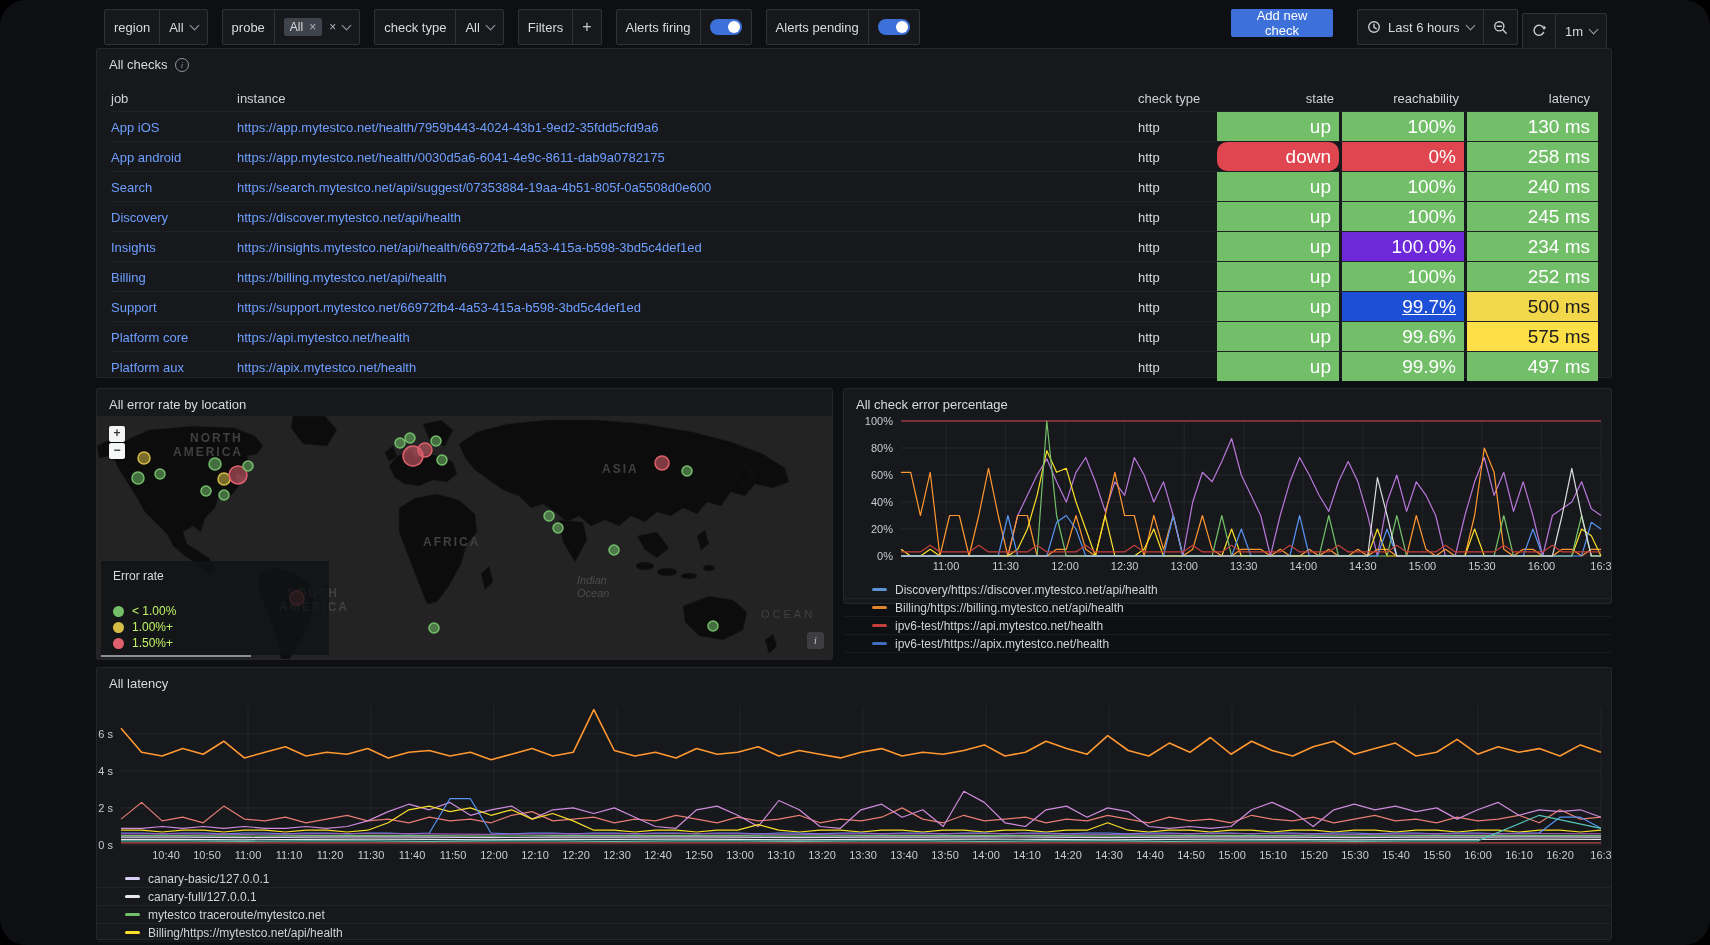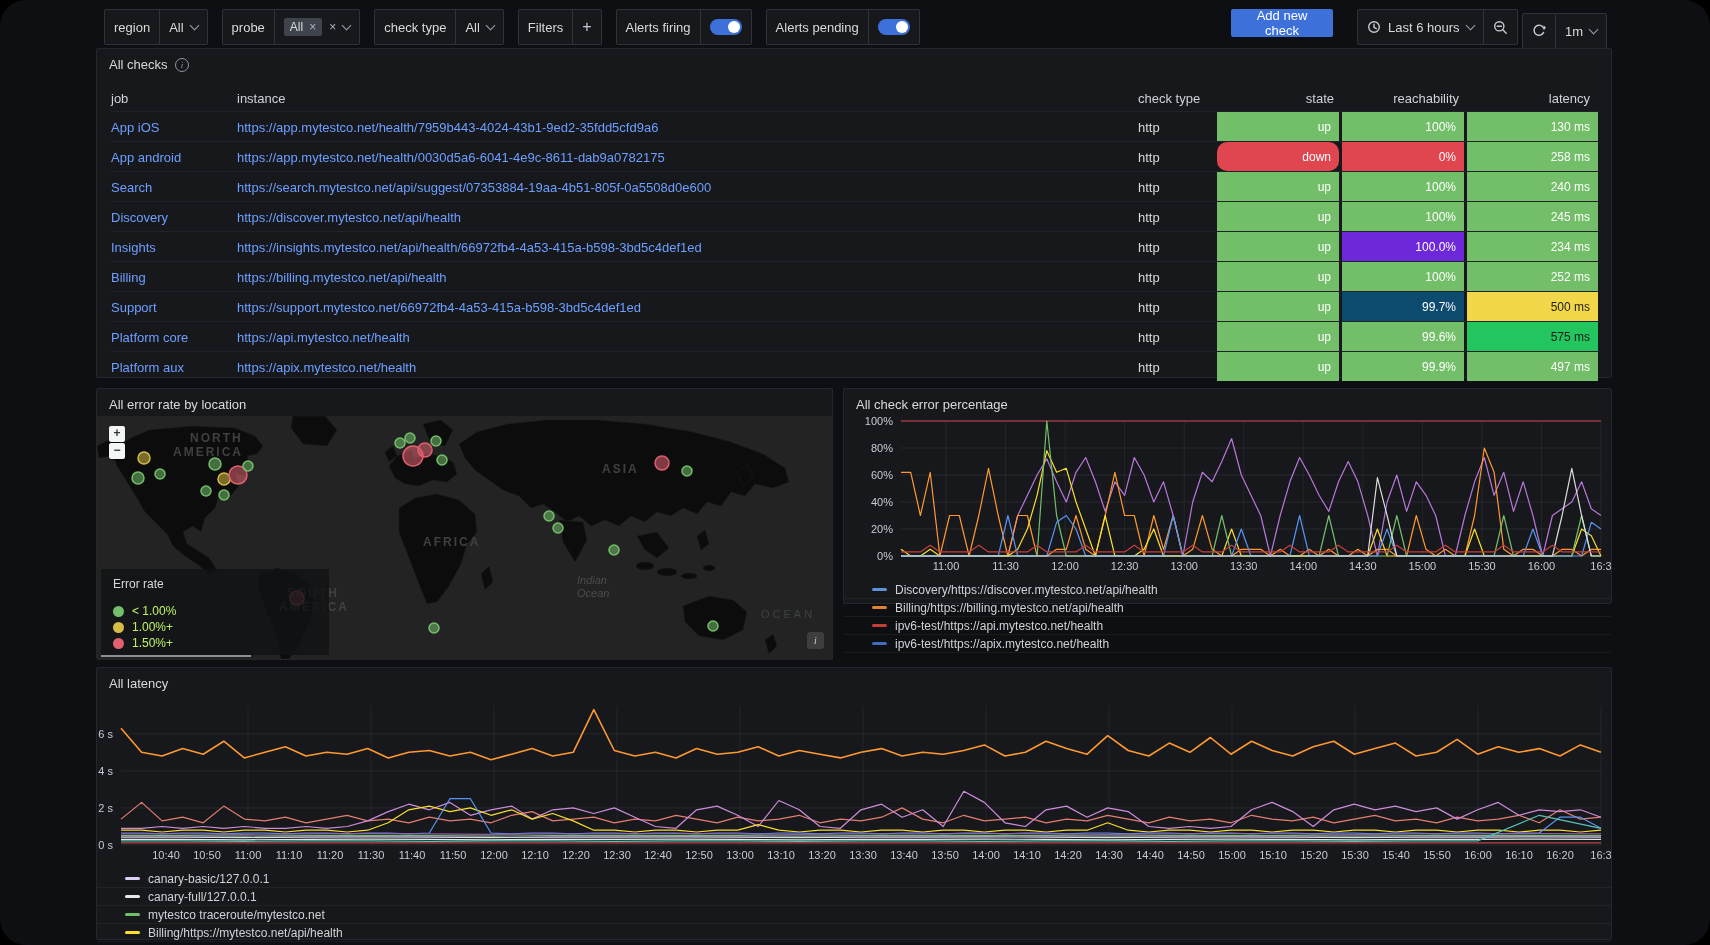--- a/index.html
+++ b/index.html
@@ -23,29 +23,29 @@
   
   #checks-panel{left:96px;top:48px;width:1516px;height:330px;}
   .info-circ{position:absolute;left:78px;top:9px;width:14px;height:14px;border:1px solid #8f959c;border-radius:50%;color:#8f959c;font-size:9px;display:flex;align-items:center;justify-content:center;font-style:italic;font-family:"Liberation Serif",serif;}
   .tbl{position:absolute;left:14px;top:36px;right:12px;}
   .trow{display:grid;grid-template-columns:126px 901px 79px 125px 125px 131px;height:30px;align-items:center;font-size:13px;}
   .thead{color:#cfd2d6;height:26px;}
   .trow .c-right{text-align:right;padding-right:8px;}
   .tbody .trow{border-top:1px solid #202227;}
   .cell-link{color:#6e9fff;text-decoration:none;overflow:hidden;white-space:nowrap;text-overflow:ellipsis;display:block;padding-right:10px;}
   .cell-plain{color:#d8d9da;}
-  .vcell{height:29px;margin:0 3px 1px 0;display:flex;align-items:center;justify-content:flex-end;padding-right:8px;color:#fff;font-size:12px;}
+  .vcell{height:29px;margin:0 3px 1px 0;display:flex;align-items:center;justify-content:flex-end;padding-right:8px;color:#fff;font-size:19px;}
   .vcell.darktext{color:#1c1c1c;}
   
   #map-panel{left:96px;top:388px;width:737px;height:272px;overflow:hidden;}
   #map-svg{position:absolute;left:0;top:27px;}
   .map-zoom{position:absolute;left:12px;top:37px;display:flex;flex-direction:column;gap:1px;z-index:3;}
   .map-zoom .zb{width:16px;height:16px;background:#f4f5f5;color:#333;border-radius:2px;font-size:12px;line-height:15px;text-align:center;font-weight:700;box-shadow:0 1px 2px rgba(0,0,0,.5);}
   .map-legend{position:absolute;left:4px;bottom:4px;width:228px;background:rgba(17,18,21,.82);padding:8px 0 4px 12px;z-index:3;}
-  .map-legend .lt{font-size:12px;color:#d8d9da;margin-bottom:12px;}
+  .map-legend .lt{font-size:12px;color:#d8d9da;margin-bottom:20px;}
   .map-legend .li{display:flex;align-items:center;gap:8px;font-size:12px;color:#bef264;height:16px;}
   .map-legend .dot{width:11px;height:11px;border-radius:50%;}
   .map-scroll{position:absolute;left:4px;bottom:2px;width:150px;height:2px;background:#8b8e93;z-index:4;}
   .map-attr{position:absolute;right:8px;bottom:10px;width:17px;height:17px;border-radius:3px;background:rgba(190,190,195,.18);color:#cfd0d2;font-size:10px;font-style:italic;font-family:"Liberation Serif",serif;display:flex;align-items:center;justify-content:center;z-index:3;}
   
   #error-panel{left:843px;top:388px;width:769px;height:216px;}
   #latency-panel{left:96px;top:667px;width:1516px;height:273px;}
   .chart-svg{position:absolute;left:0;top:0;}
   .legend-rows{position:absolute;left:0;right:0;}
   .legend-row{display:flex;align-items:center;gap:8px;height:18px;border-bottom:1px solid rgba(255,255,255,.05);font-size:12px;color:#d0d2d6;padding-left:28px;}
@@ -237,38 +237,38 @@
               </div>
             </div>
             <div class="trow">
               <div class="cell-link">Support</div>
               <div class="cell-link">https://support.mytestco.net/66972fb4-4a53-415a-b598-3bd5c4def1ed</div>
               <div class="cell-plain">http</div>
               <div>
                 <div class="vcell" style="background: rgb(115, 191, 105);">up</div>
               </div>
               <div>
-                <div class="vcell" style="background: #0c4a6e;">99.7%</div>
+                <div class="vcell" style="background: #1d4ed8; text-decoration: underline;">99.7%</div>
               </div>
               <div>
                 <div class="vcell darktext" style="background: rgb(242, 215, 74); margin-right: 0px;">500 ms</div>
               </div>
             </div>
             <div class="trow">
               <div class="cell-link">Platform core</div>
               <div class="cell-link">https://api.mytestco.net/health</div>
               <div class="cell-plain">http</div>
               <div>
                 <div class="vcell" style="background: rgb(115, 191, 105);">up</div>
               </div>
               <div>
                 <div class="vcell" style="background: rgb(115, 191, 105);">99.6%</div>
               </div>
               <div>
-                <div class="vcell darktext" style="background: #22c55e; margin-right: 0px;">575 ms</div>
+                <div class="vcell darktext" style="background: #fde047; margin-right: 0px;">575 ms</div>
               </div>
             </div>
             <div class="trow">
               <div class="cell-link">Platform aux</div>
               <div class="cell-link">https://apix.mytestco.net/health</div>
               <div class="cell-plain">http</div>
               <div>
                 <div class="vcell" style="background: rgb(115, 191, 105);">up</div>
               </div>
               <div>

